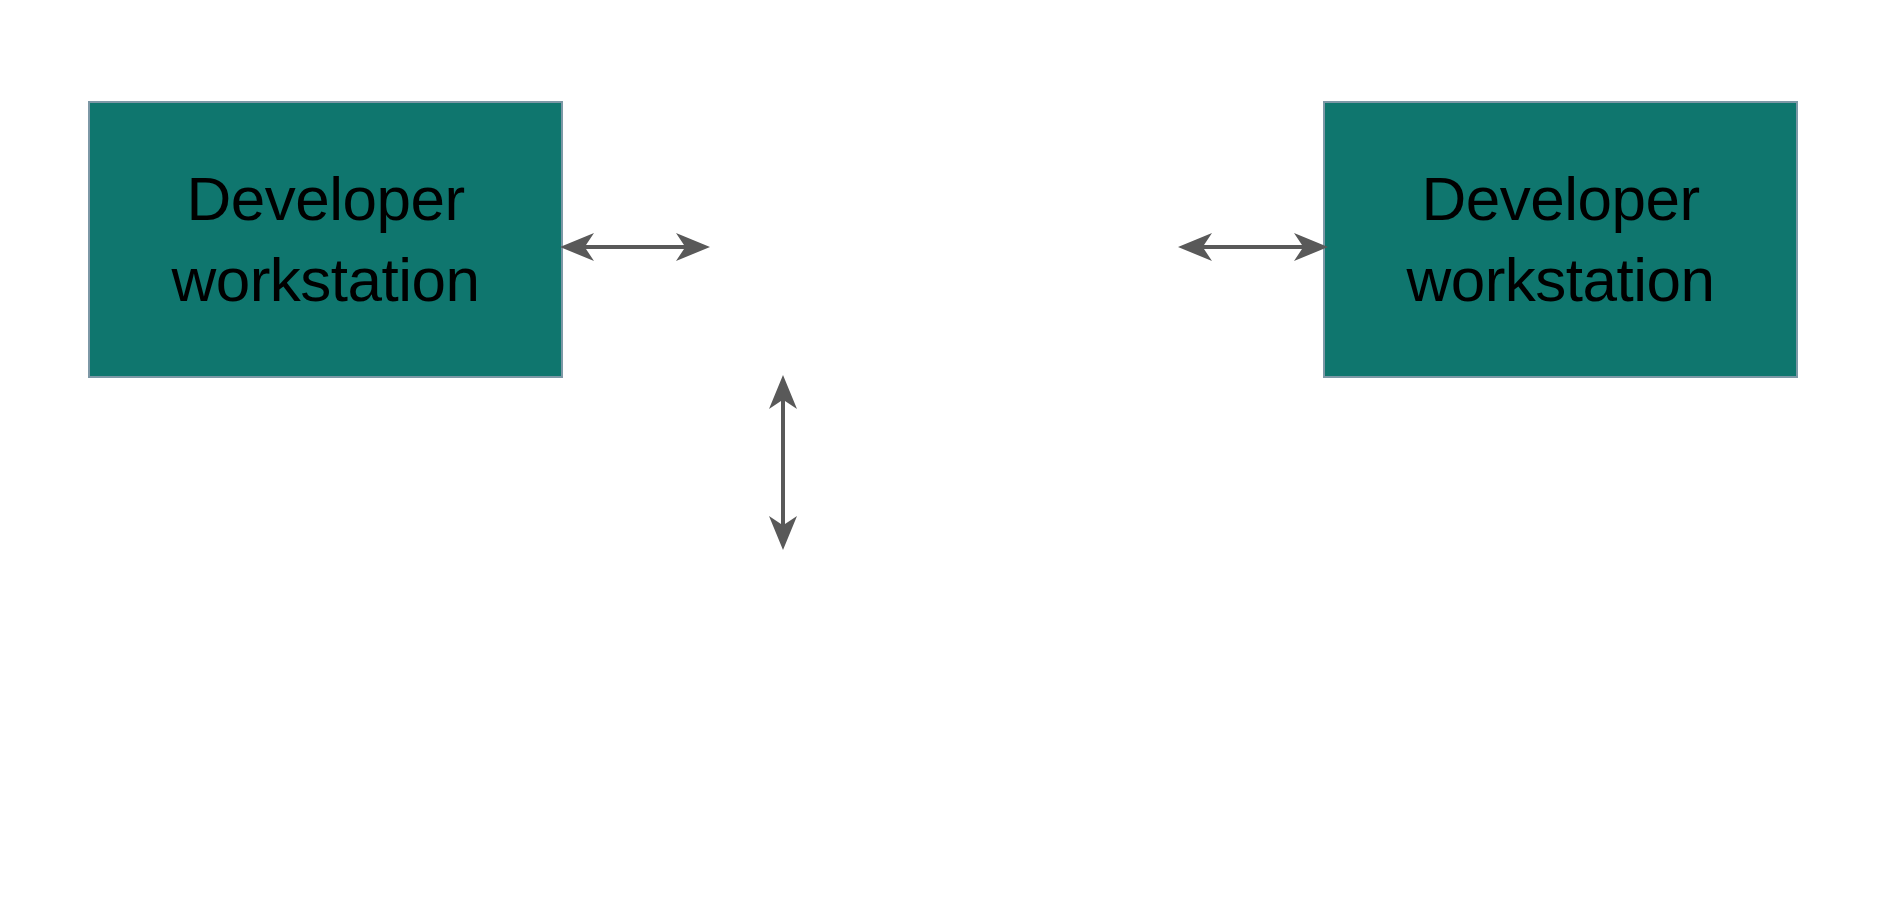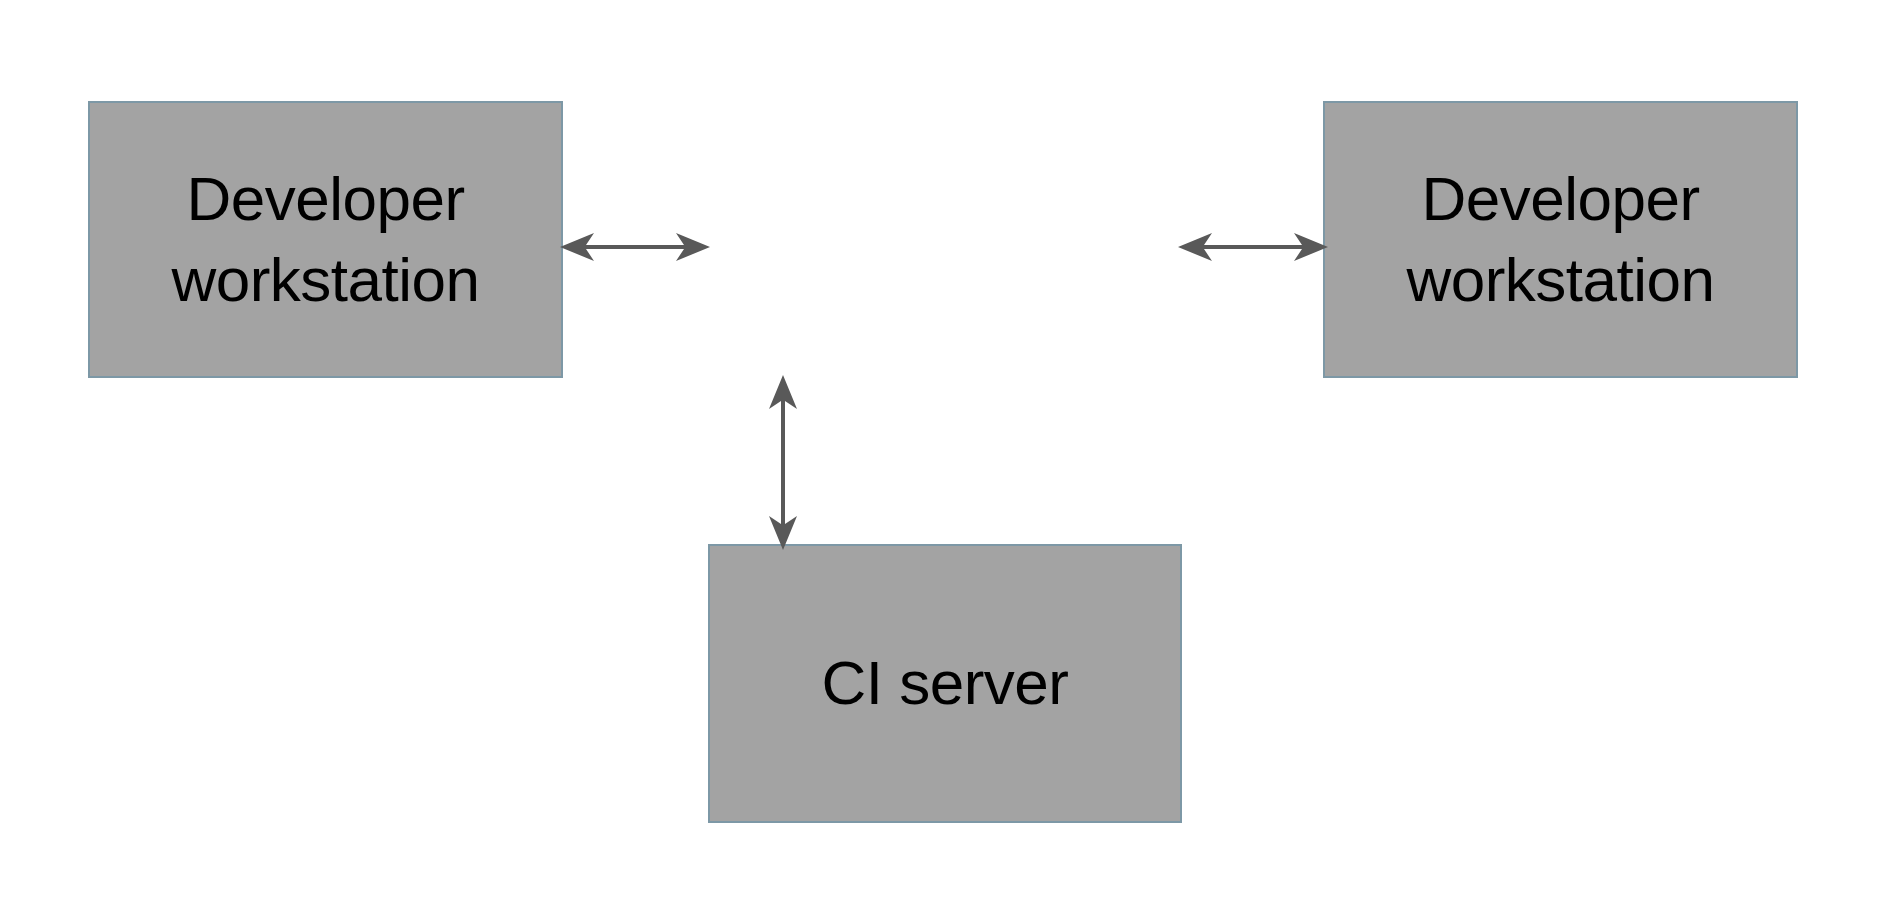--- a/index.html
+++ b/index.html
@@ -14,21 +14,21 @@
   #canvas {
     position: relative;
     width: 1900px;
     height: 922px;
     background: #ffffff;
     overflow: hidden;
   }
   .node {
     position: absolute;
     box-sizing: border-box;
-    background: #a3a3a3;
+    background: #0f766e;
     border: 2px solid #7d98a6;
     display: flex;
     align-items: center;
     justify-content: center;
     text-align: center;
   }
   .node-label {
     color: #000000;
     font-family: "Liberation Sans", sans-serif;
     font-size: 62px;
@@ -62,23 +62,20 @@
     <div class="node-label">Developer
 workstation</div>
   </div>
 
 
   <div class="node node-dev-right">
     <div class="node-label">Developer
 workstation</div>
   </div>
 
-  <div class="node node-ci">
-    <div class="node-label">CI server</div>
-  </div>
 
   <svg class="edge edge-left-cache" viewBox="0 0 150 70">
     <g>
       <path class="arrow-stroke" d="M 0 35
                L 34 21
                L 26 33
                L 124 33
                L 116 21
                L 150 35
                L 116 49

